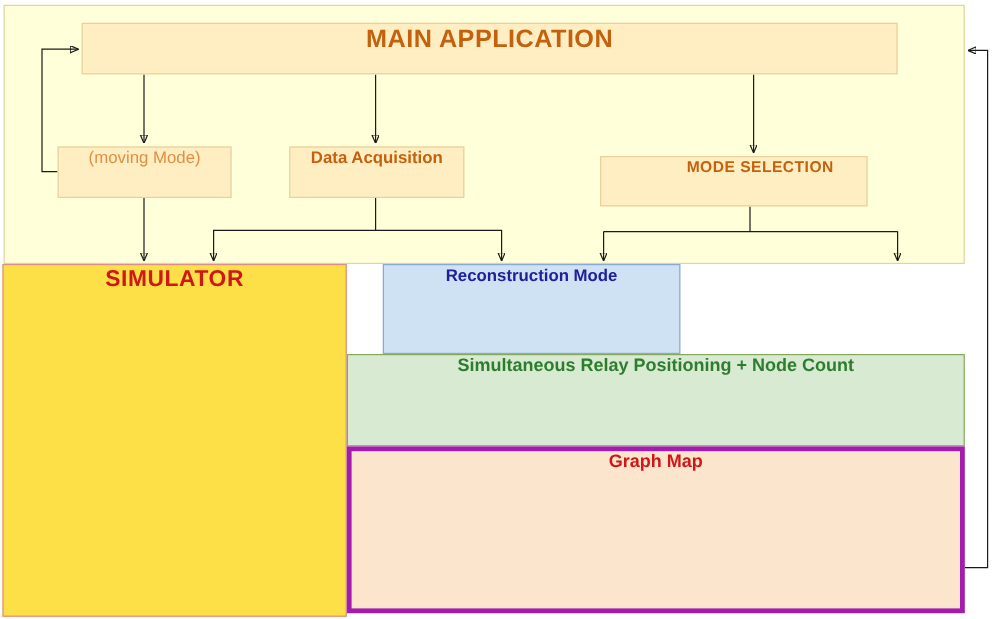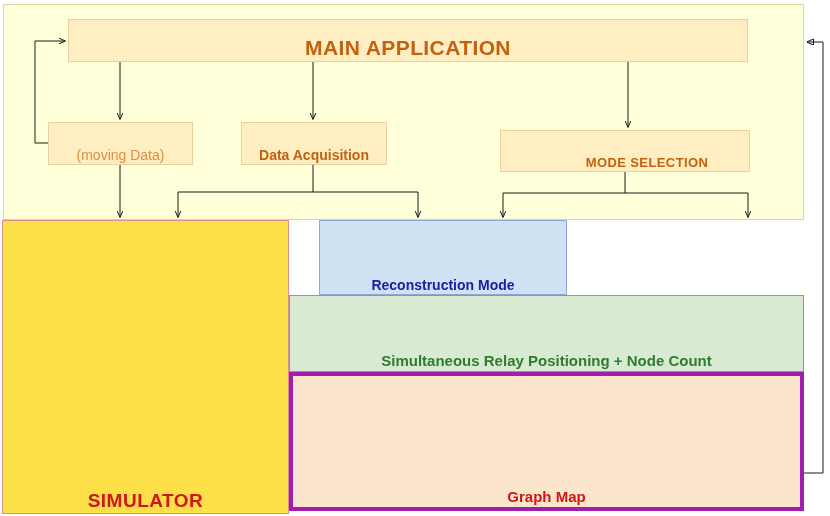--- a/index.html
+++ b/index.html
@@ -2,35 +2,35 @@
 <html><head>
 <meta charset="utf-8">
 <style>
   html,body{margin:0;padding:0;background:#ffffff;}
   #canvas{
     position:relative;width:830px;height:516px;background:#ffffff;
     font-family:"Liberation Sans", sans-serif;overflow:hidden;
   }
   .node{
     position:absolute;box-sizing:border-box;display:flex;
-    flex-direction:column;align-items:center;justify-content:flex-end;
+    flex-direction:column;align-items:center;justify-content:flex-start;
     text-align:center;font-weight:bold;line-height:1.25;
   }
   
   #bg-container{
     left:3px;top:4px;width:801px;height:216px;
     background:#ffffd9;border:1px solid #ddd69e;
   }
   
   .tanbox{background:#ffeec2;border:1px solid #e7d19c;color:#c4610f;}
   #main-application{left:68px;top:19px;width:680px;height:43px;font-size:21px;letter-spacing:.4px;}
   #offboard-control{left:48px;top:122px;width:145px;height:43px;font-size:14px;}
   #offboard-control .subline{color:#e08f42;font-weight:normal;font-size:14px;}
   #data-acquisition{left:241px;top:122px;width:146px;height:43px;font-size:14px;}
-  #mode-selection{left:500px;top:130px;width:250px;height:42px;font-size:13px;letter-spacing:.4px;padding-left:44px;}
+  #mode-selection{left:500px;top:130px;width:223px;height:42px;font-size:13px;letter-spacing:.4px;padding-left:44px;}
   
   #simulator{
     left:2px;top:220px;width:287px;height:294px;
     background:#fde047;border:1px solid #dc8d8d;
     color:#cf1717;font-size:19px;letter-spacing:.5px;
   }
   .bluebox{background:#cfe2f3;border:1px solid #8ca8d8;color:#20209d;font-size:14px;margin-left:30px;}
   #reconstruction-mode{left:289px;top:220px;width:248px;height:75px;}
   #exploration-mode{left:537px;top:220px;width:267px;height:75px;}
   #relay-positioning{
@@ -68,21 +68,21 @@
     <path d="M748,193 L748,217" marker-end="url(#arr)"></path>
     <path d="M48,143 L35,143 L35,41 L65,41" marker-end="url(#arr)"></path>
     <path d="M804,473 L823,473 L823,42 L807,42" marker-end="url(#arr)"></path>
   </svg>
 
   <div class="node tanbox" id="main-application">
     <span>MAIN APPLICATION</span>
   </div>
 
   <div class="node tanbox" id="offboard-control">
-    <span class="subline">(moving Data)</span>
+    <span class="subline">(moving Mode)</span>
   </div>
 
   <div class="node tanbox" id="data-acquisition">
     <span>Data Acquisition</span>
   </div>
 
   <div class="node tanbox" id="mode-selection">
     <span>MODE SELECTION</span>
   </div>
 

